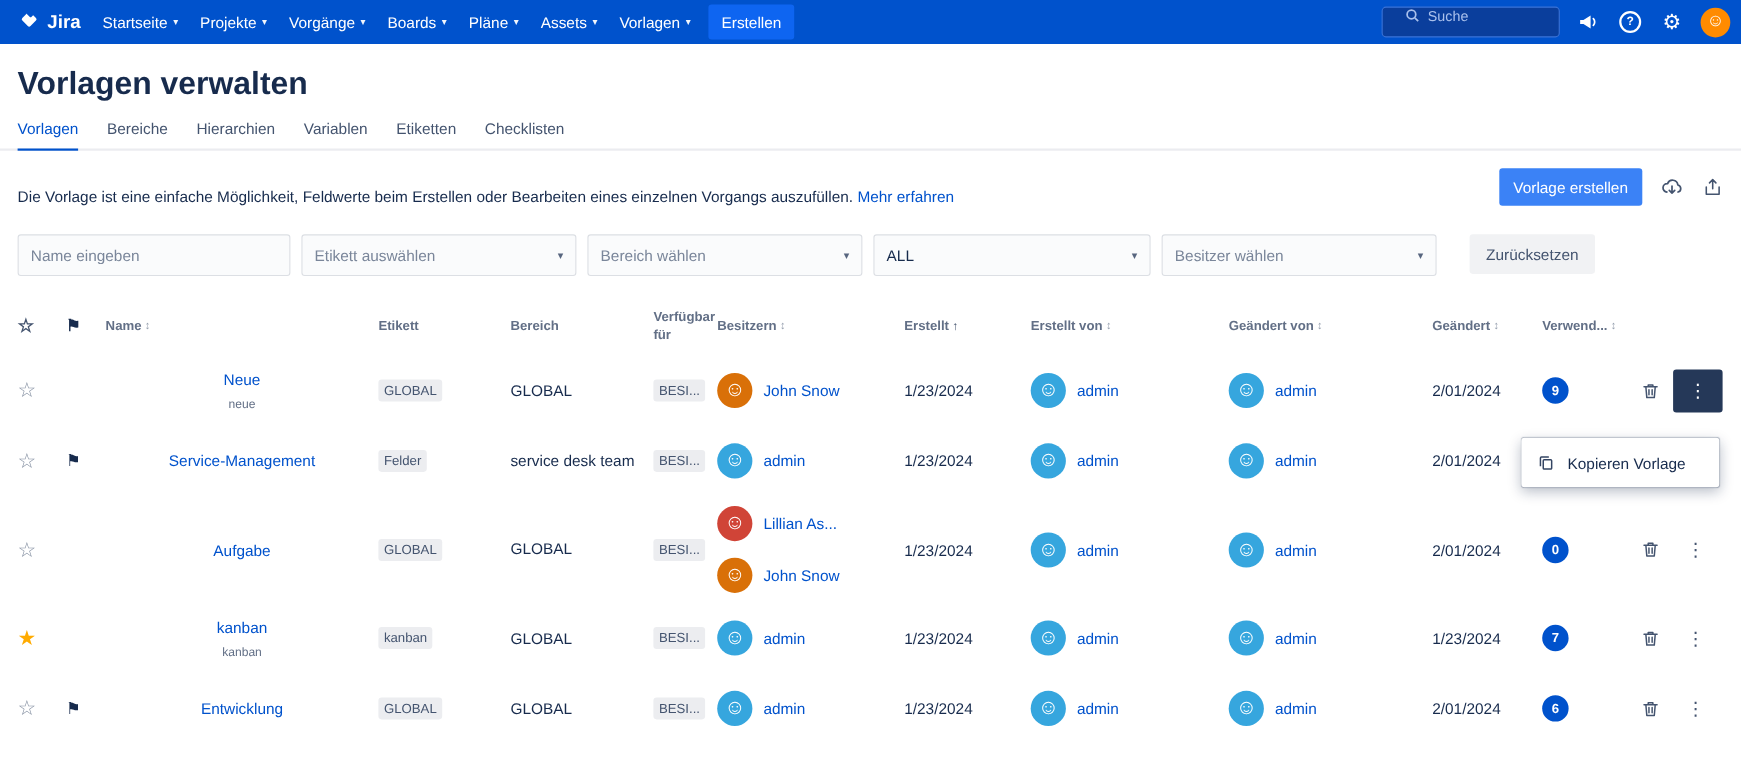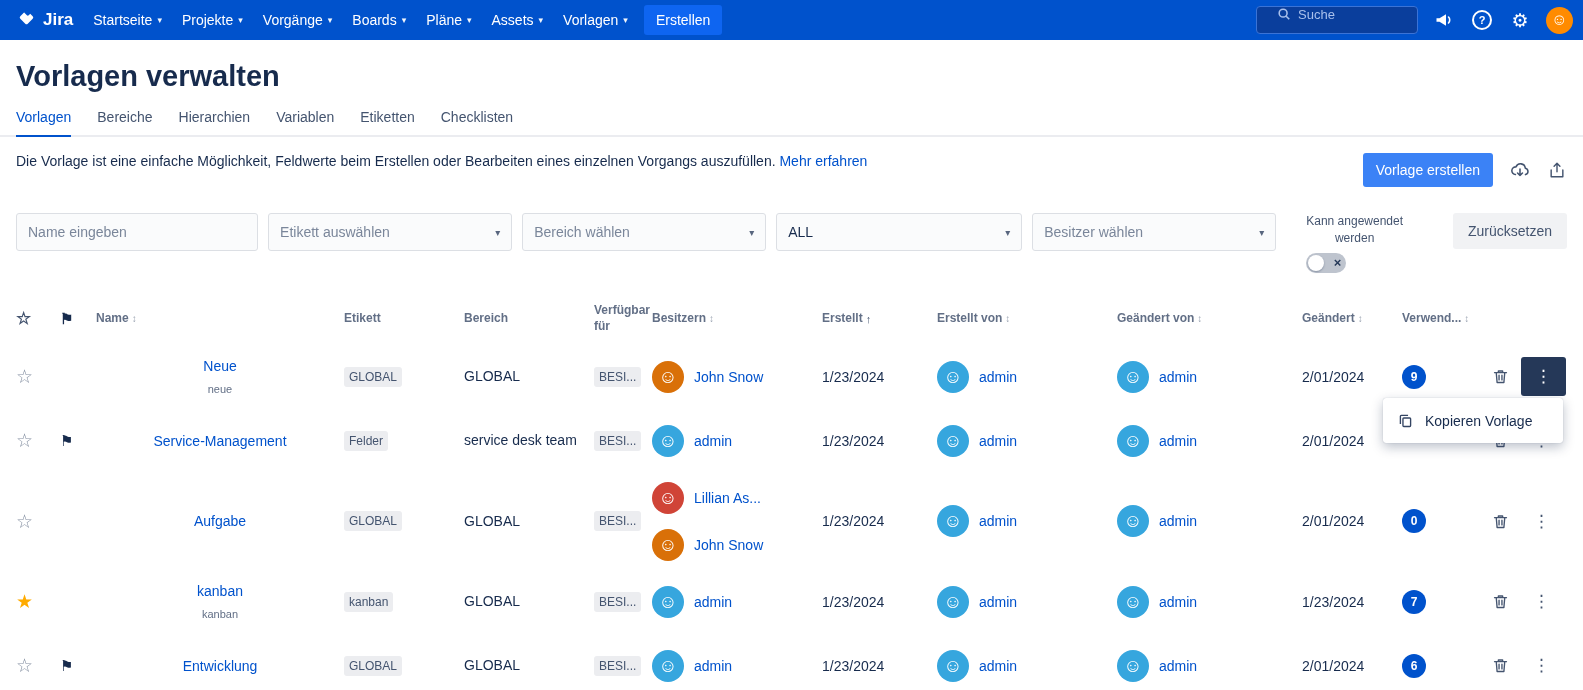--- a/index.html
+++ b/index.html
@@ -3,40 +3,40 @@
 <meta charset="utf-8">
 <style>
   *{box-sizing:border-box;margin:0;padding:0}
   html,body{width:1583px;height:690px;overflow:hidden}
   body{font-family:"Liberation Sans",sans-serif;background:#fff;position:relative;color:#172B4D}
   a{text-decoration:none;cursor:pointer}
 
   
   .topnav{height:40px;background:#0052CC;display:flex;align-items:center;padding:0 10px;color:#fff}
   .brand{display:flex;align-items:center;gap:6px;padding:0 10px 0 6px;font-size:17px;font-weight:700;cursor:pointer}
-  .nav-items{display:flex;align-items:center}
+  .nav-items{display:flex;}
   .nav-item{display:flex;align-items:center;gap:5px;font-size:14px;font-weight:500;padding:8px 10px;border-radius:3px;cursor:pointer;white-space:nowrap}
   .chev{font-size:9px;opacity:.95}
   .create-btn{background:#0E65F1;color:#fff;border:none;font-size:14px;font-weight:500;padding:7px 12px;border-radius:3px;margin-left:6px;cursor:pointer}
   .nav-right{margin-left:auto;display:flex;align-items:center;gap:14px}
   .search-wrap{display:flex;align-items:flex-start;gap:7px;background:#0A3E9C;border:1px solid #3B73D6;border-radius:4px;height:28px;width:162px;padding:0 20px}
   .search-wrap input{background:transparent;border:none;outline:none;color:#fff;font-size:13px;width:115px;font-family:"Liberation Sans",sans-serif}
   .search-wrap input::placeholder{color:#A9C0EC}
   .nav-icon{width:24px;height:24px;display:flex;align-items:center;justify-content:center;cursor:pointer}
   .help-circle{width:20px;height:20px;border:2px solid #fff;border-radius:50%;font-size:11px;font-weight:700;display:flex;align-items:center;justify-content:center}
   .gear{font-size:19px;line-height:1}
   .nav-avatar{width:27px;height:27px;border-radius:50%;background:#FF8B00;display:flex;align-items:center;justify-content:center;font-size:16px;color:#fff;cursor:pointer}
 
   
   .page-title{font-size:29px;font-weight:600;color:#172B4D;margin:20px 16px 16px}
   .tabs{display:flex;gap:26px;padding:0 16px;border-bottom:2px solid #EBECF0}
   .tab{font-size:14px;font-weight:500;color:#44546F;padding-bottom:10px;margin-bottom:-2px;cursor:pointer;border-bottom:2px solid transparent}
   .tab.active{color:#0052CC;border-bottom-color:#0052CC}
 
-  .desc-row{display:flex;justify-content:space-between;align-items:flex-start;padding:16px 16px 14px;font-size:14px}
+  .desc-row{display:flex;justify-content:space-between;align-items:flex-end;padding:16px 16px 14px;font-size:14px}
   .link{color:#0052CC}
   .desc-actions{display:flex;align-items:center;gap:16px}
   .primary-btn{background:#3b82f6;color:#fff;border:none;font-size:14px;font-weight:500;padding:9px 13px;border-radius:3px;cursor:pointer}
   .icon-btn{background:none;border:none;cursor:pointer;display:flex;align-items:center}
 
   
   .filter-row{display:flex;align-items:flex-start;gap:10px;padding:0 16px;margin-top:12px}
   .text-input,.select{height:38px;background:#FAFBFC;border:1px solid #DCDFE4;border-radius:3px;font-size:14px;padding:0 11px;color:#0f172a}
   .text-input{width:248px;font-family:"Liberation Sans",sans-serif;outline:none}
   .text-input::placeholder{color:#7A869A}
@@ -198,27 +198,20 @@
       <span class="chev">▾</span>
     </div>
     <div class="select has-value w252">
       <span>ALL</span>
       <span class="chev">▾</span>
     </div>
     <div class="select w250">
       <span>Besitzer wählen</span>
       <span class="chev">▾</span>
     </div>
-    <div class="toggle-group">
-      <span>Kann angewendet werden</span>
-      <span class="toggle">
-        <span class="knob"></span>
-        <span class="x">×</span>
-      </span>
-    </div>
     <button class="reset-btn">Zurücksetzen</button>
   </div>
 
   <div class="tbl">
     <div class="thead">
       <div class="th">
           <span class="star hdr">☆</span>
         </div>
       <div class="th">
           <span class="flag-icon">⚑</span>

